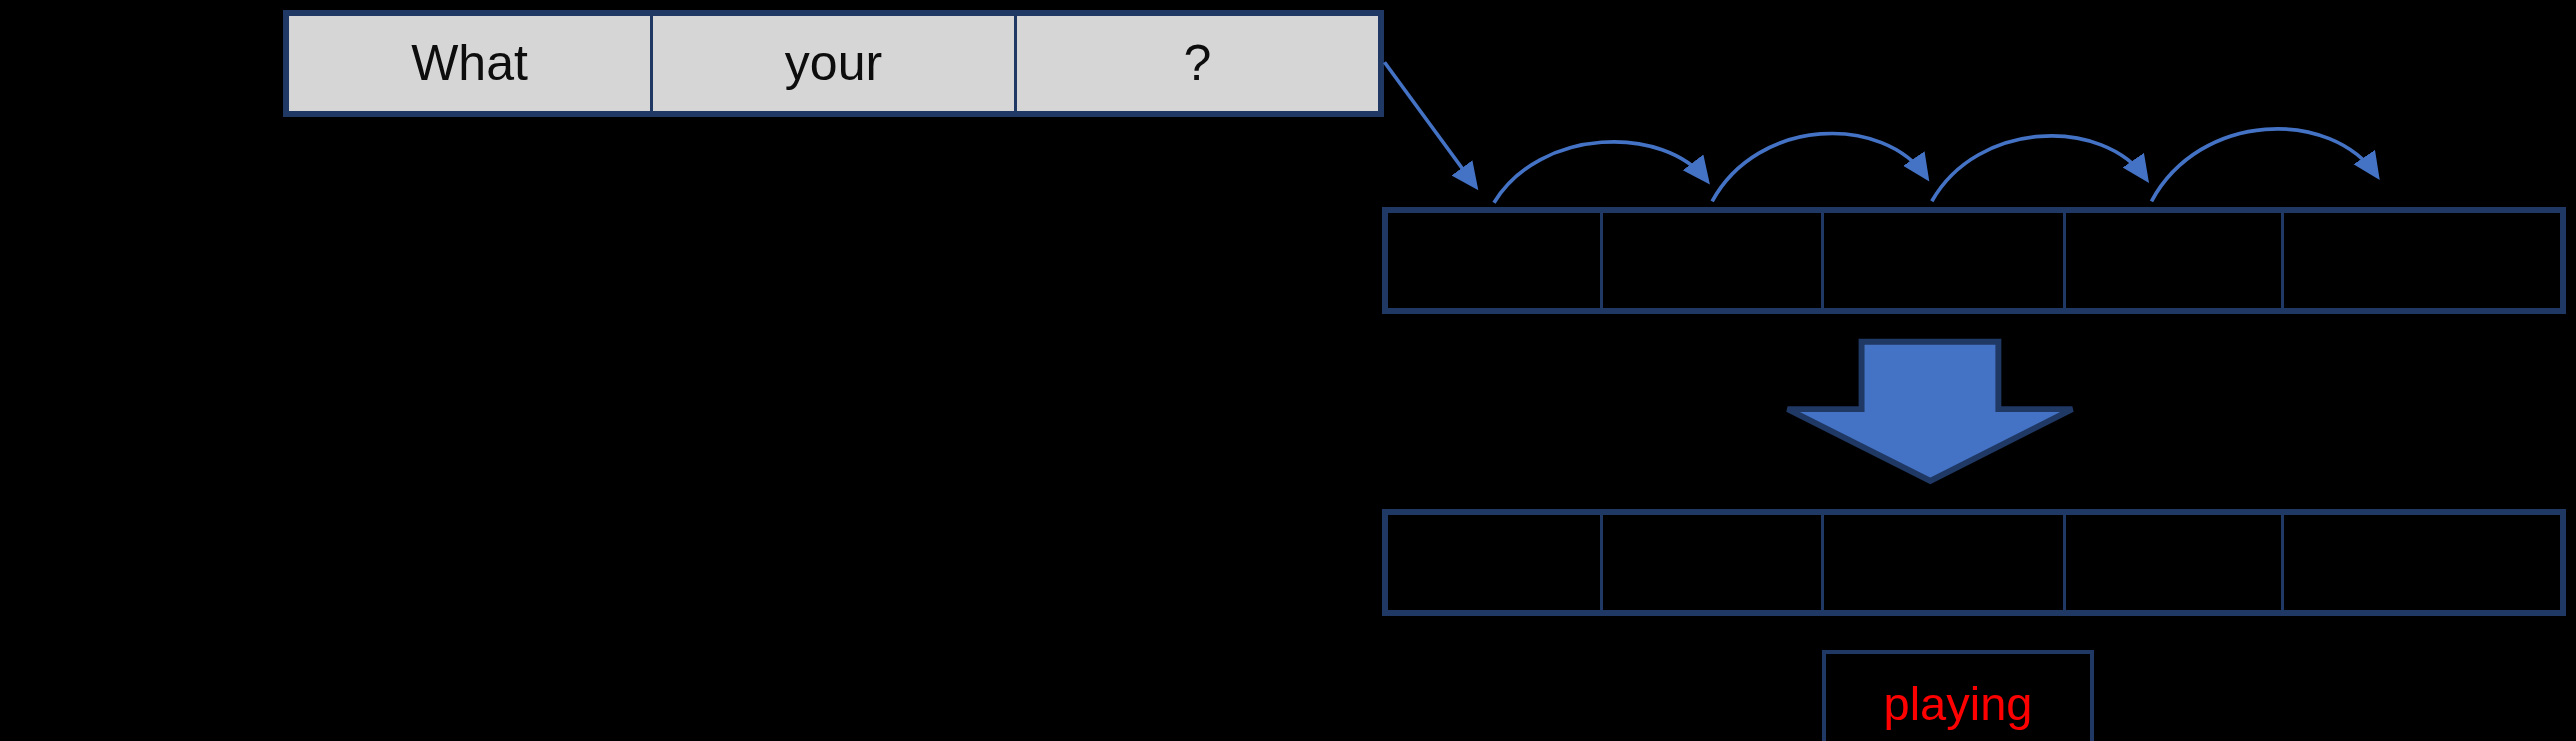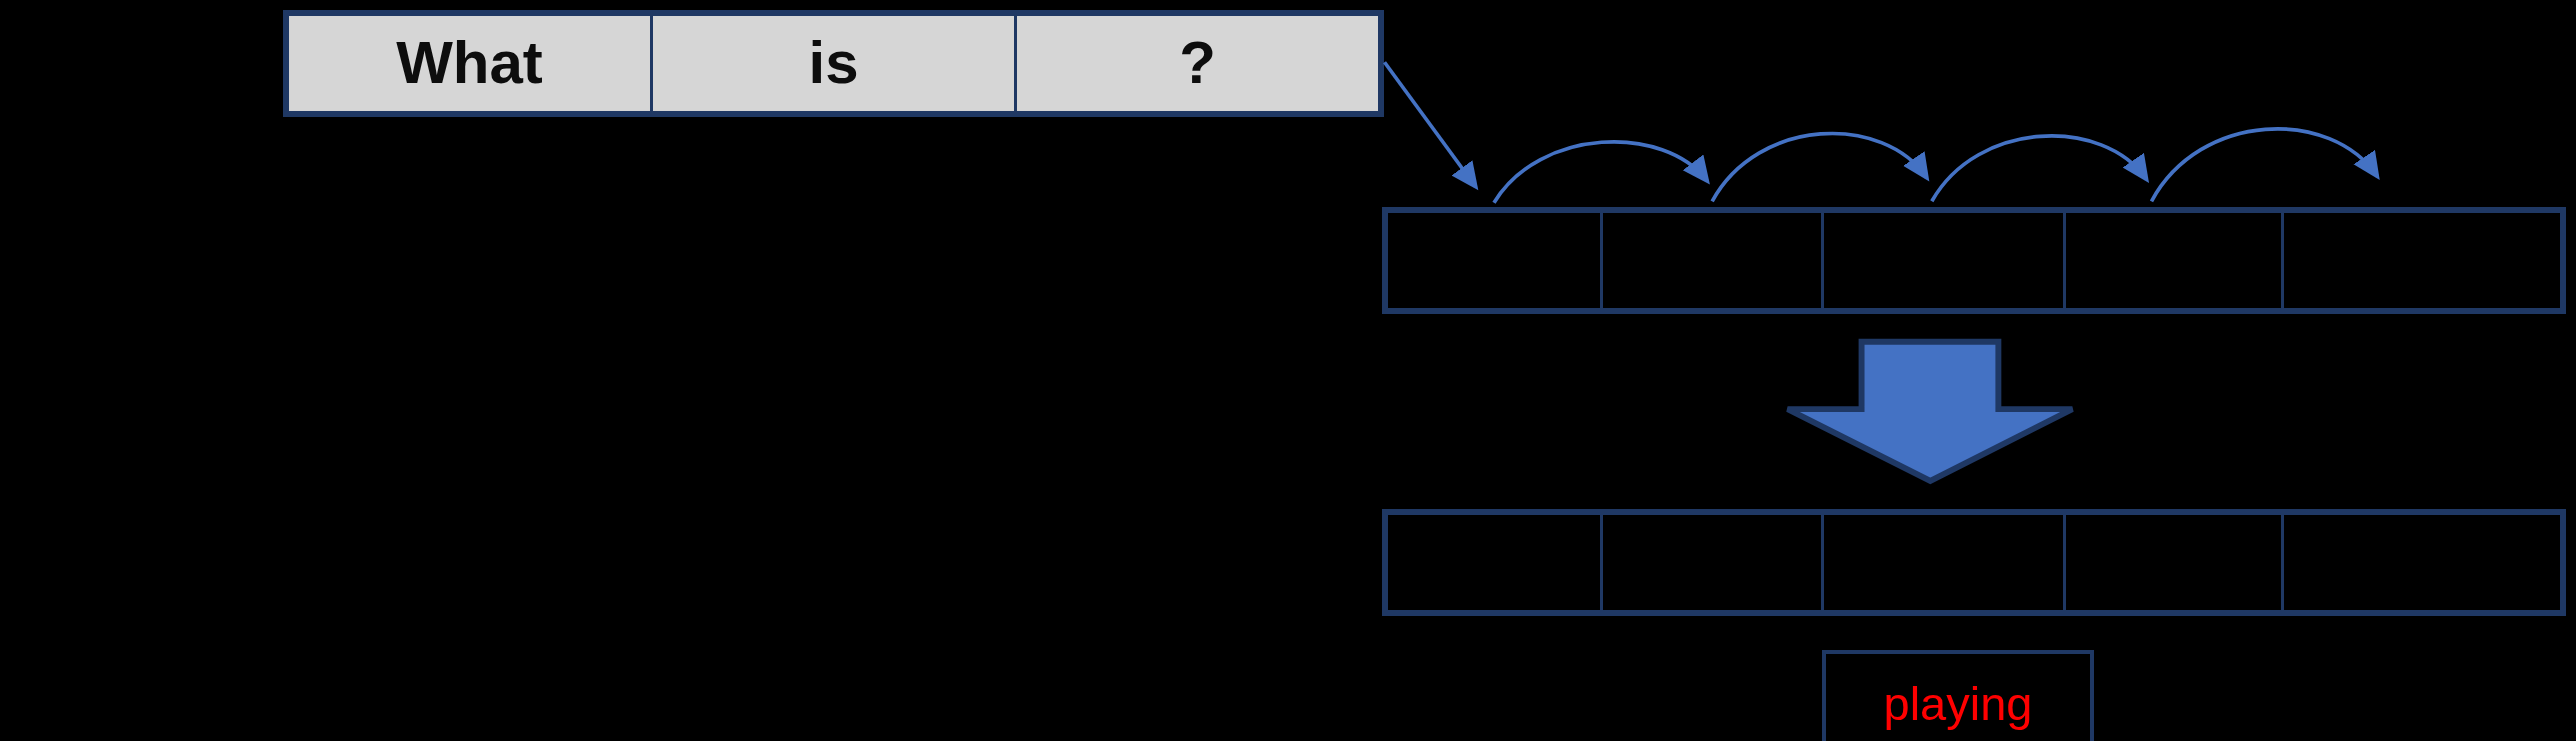--- a/index.html
+++ b/index.html
@@ -25,24 +25,23 @@
     border:6px solid var(--border-navy);
     box-sizing:border-box;
     background:var(--cell-gray);
   }
   .sentence-table .cell{
     flex:1 1 0;
     display:flex;align-items:center;justify-content:center;
     background:var(--cell-gray);
     border-right:3.7px solid var(--border-navy);
     color:var(--text-black);
-    font-size:60px;
+    font-size:50px;
     line-height:1;
     box-sizing:border-box;
-    font-weight:bold;
   }
   .sentence-table .cell:last-child{border-right:none;}
   
   .state-row{
     position:absolute;left:1382px;width:1184px;height:107px;
     display:flex;
     border:6px solid var(--border-navy);
     box-sizing:border-box;
     background:transparent;
   }
@@ -85,21 +84,21 @@
     stroke-linejoin:miter;
   }
 </style>
 </head>
 <body>
 
 <div id="canvas">
 
   <div class="sentence-table">
       <div class="cell">What</div>
-      <div class="cell">is</div>
+      <div class="cell">your</div>
       <div class="cell">?</div>
     </div>
 
   <div class="state-row top">
       <div class="cell"></div>
       <div class="cell"></div>
       <div class="cell"></div>
       <div class="cell"></div>
       <div class="cell"></div>
     </div>

